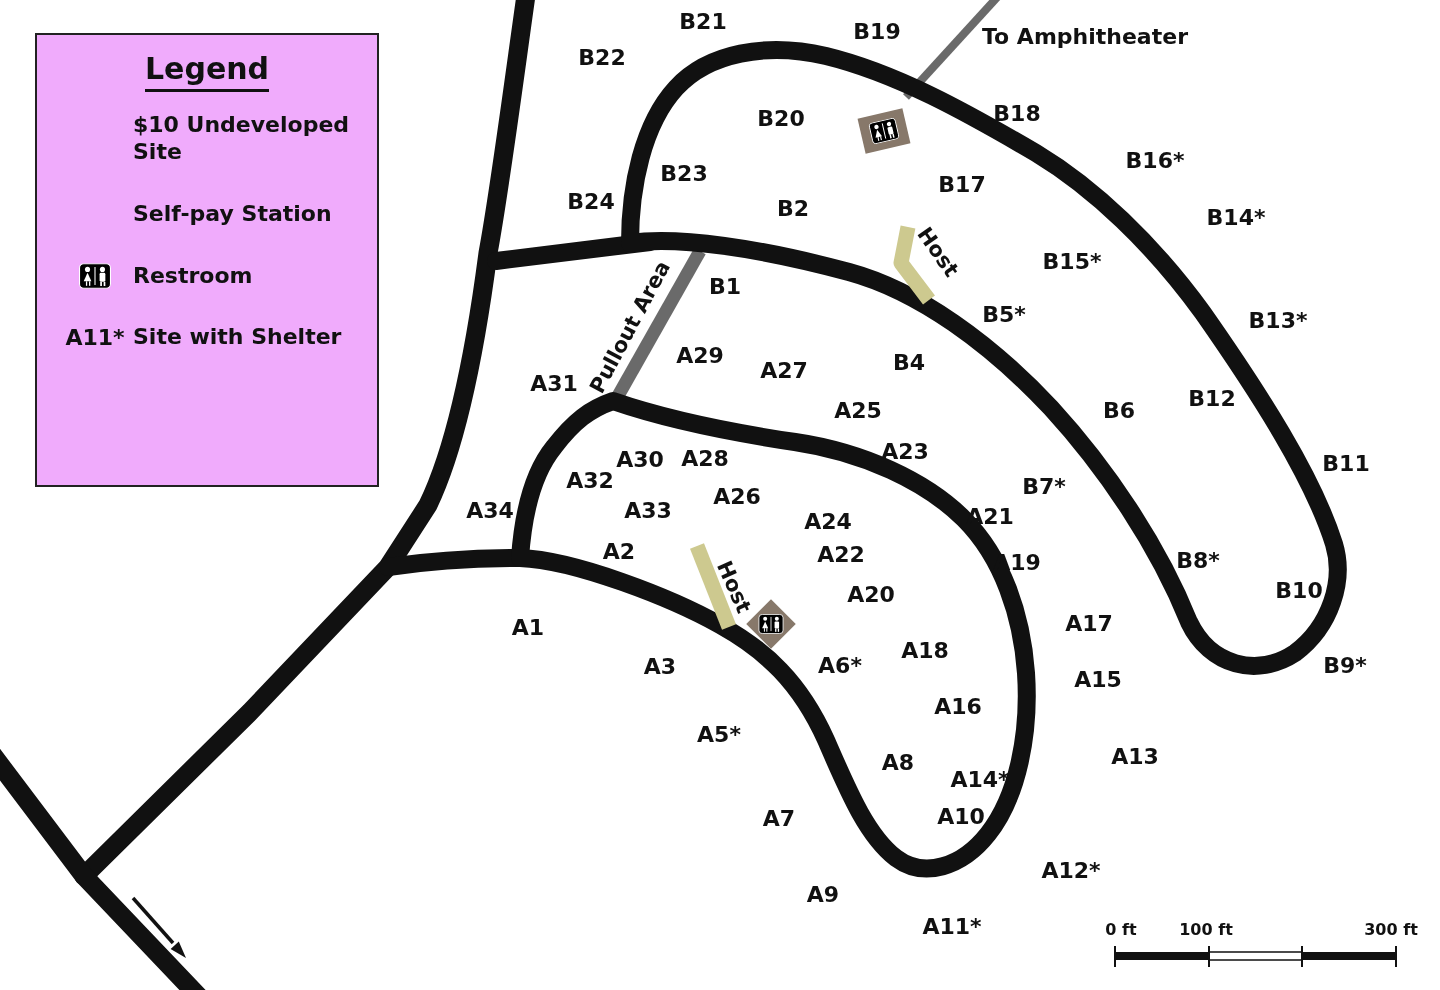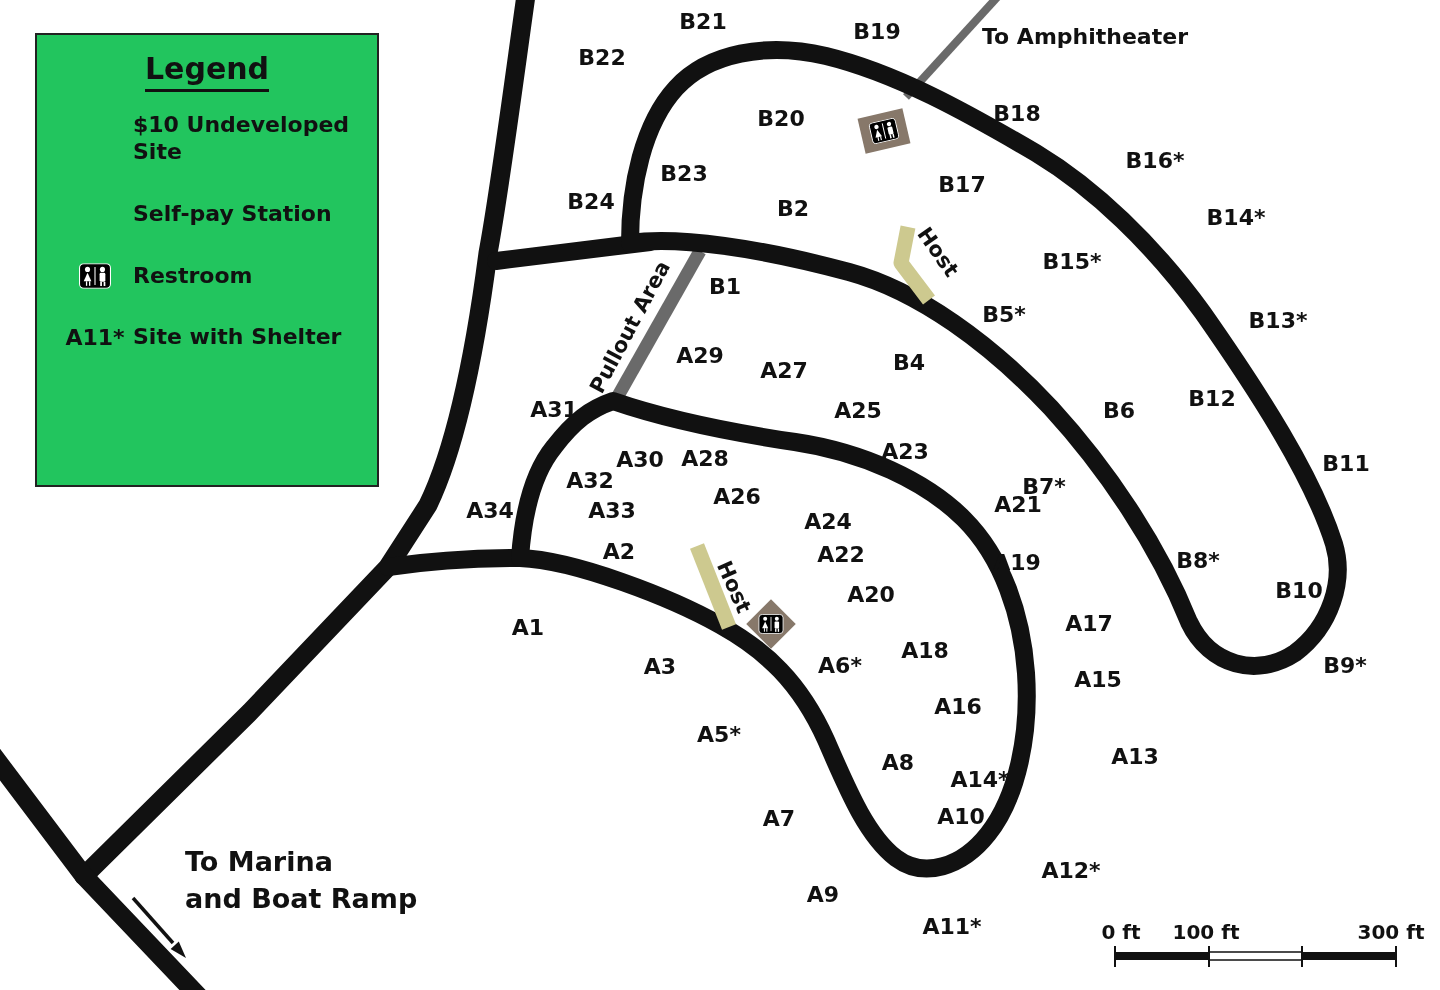--- a/index.html
+++ b/index.html
@@ -36,27 +36,27 @@
   #amphitheater-label{
     position:absolute;left:982px;top:24px;
     font-size:22px;font-weight:700;white-space:nowrap;
   }
   #marina-label{
     position:absolute;left:185px;top:844px;
     font-size:27px;font-weight:700;line-height:1.36;white-space:pre-line;
   }
   .scale-label{
     position:absolute;transform:translateX(-50%);top:920px;
-    font-size:20px;font-weight:700;white-space:nowrap;
+    font-size:16px;font-weight:700;white-space:nowrap;
   }
 
   
   #legend{
     position:absolute;left:35px;top:33px;width:344px;height:454px;
-    border:2.5px solid #222;background:#22c55e;box-sizing:border-box;
+    border:2.5px solid #222;background:#f0abfc;box-sizing:border-box;
   }
   #legend-title{
     display:block;text-align:center;margin-top:16px;
     font-size:30px;font-weight:700;
   }
   #legend-title span{
     border-bottom:3px solid #111;padding-bottom:3px;
   }
   #legend-items{
     display:flex;flex-direction:column;gap:35px;margin-top:26px;
@@ -145,33 +145,33 @@
       <span class="site-label" style="left: 952px; top: 927px;">A11*</span>
       <span class="site-label" style="left: 1071px; top: 871px;">A12*</span>
       <span class="site-label" style="left: 1135px; top: 757px;">A13</span>
       <span class="site-label" style="left: 980px; top: 780px;">A14*</span>
       <span class="site-label" style="left: 1098px; top: 680px;">A15</span>
       <span class="site-label" style="left: 958px; top: 707px;">A16</span>
       <span class="site-label" style="left: 1089px; top: 624px;">A17</span>
       <span class="site-label" style="left: 925px; top: 651px;">A18</span>
       <span class="site-label" style="left: 1017px; top: 563px;">A19</span>
       <span class="site-label" style="left: 871px; top: 595px;">A20</span>
-      <span class="site-label" style="left: 990px; top: 505px; margin-left: 28px;">A21</span>
+      <span class="site-label" style="left: 990px; top: 517px;">A21</span>
       <span class="site-label" style="left: 841px; top: 555px;">A22</span>
       <span class="site-label" style="left: 905px; top: 452px;">A23</span>
       <span class="site-label" style="left: 784px; top: 522px; margin-left: 44px;">A24</span>
       <span class="site-label" style="left: 858px; top: 411px;">A25</span>
       <span class="site-label" style="left: 737px; top: 497px;">A26</span>
       <span class="site-label" style="left: 784px; top: 371px;">A27</span>
       <span class="site-label" style="left: 705px; top: 459px;">A28</span>
       <span class="site-label" style="left: 700px; top: 356px; text-align: right;">A29</span>
       <span class="site-label" style="left: 640px; top: 460px;">A30</span>
-      <span class="site-label" style="left: 554px; top: 410px; text-align: center;">A31</span>
+      <span class="site-label" style="left: 554px; top: 384px; text-align: center;">A31</span>
       <span class="site-label" style="left: 590px; top: 481px;">A32</span>
-      <span class="site-label" style="left: 612px; top: 511px;">A33</span>
+      <span class="site-label" style="left: 648px; top: 511px;">A33</span>
       <span class="site-label" style="left: 490px; top: 511px;">A34</span>
       <span class="site-label" style="left: 725px; top: 287px;">B1</span>
       <span class="site-label" style="left: 793px; top: 209px;">B2</span>
       <span class="site-label" style="left: 909px; top: 363px;">B4</span>
       <span class="site-label" style="left: 1004px; top: 315px;">B5*</span>
       <span class="site-label" style="left: 1119px; top: 411px;">B6</span>
       <span class="site-label" style="left: 1044px; top: 487px;">B7*</span>
       <span class="site-label" style="left: 1198px; top: 561px;">B8*</span>
       <span class="site-label" style="left: 1345px; top: 666px;">B9*</span>
       <span class="site-label" style="left: 1299px; top: 591px;">B10</span>
@@ -190,22 +190,20 @@
       <span class="site-label" style="left: 684px; top: 174px;">B23</span>
       <span class="site-label" style="left: 591px; top: 202px;">B24</span>
     </div>
   <div id="host-layer">
       <span class="rot-label host-label" style="left: 938px; top: 252px; transform: translate(-50%, -50%) rotate(55deg);">Host</span>
       <span class="rot-label host-label" style="left: 734px; top: 587px; transform: translate(-50%, -50%) rotate(66deg);">Host</span>
     </div>
 
   <span class="rot-label host-label" id="pullout-label">Pullout Area</span>
   <span id="amphitheater-label">To Amphitheater</span>
-  <div id="marina-label">To Marina
-and Boat Ramp</div>
 
   <span class="scale-label" style="left:1121px;">0 ft</span>
   <span class="scale-label" style="left:1206px;">100 ft</span>
   <span class="scale-label" style="left:1391px;">300 ft</span>
 
   <div id="legend">
     <div id="legend-title"><span>Legend</span></div>
     <div id="legend-items">
         <div class="legend-row">
           <div class="legend-sym"></div>

